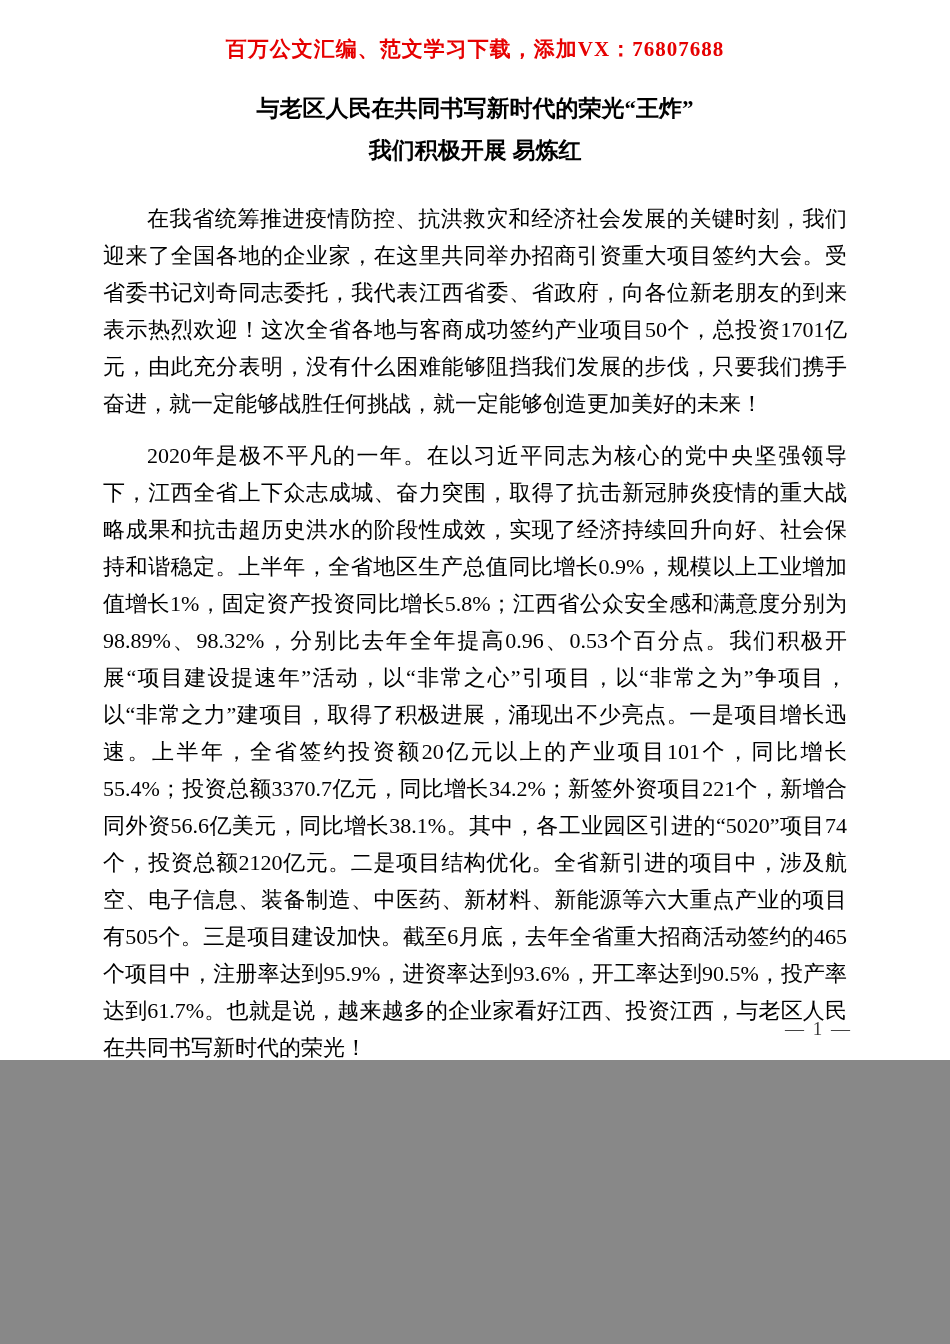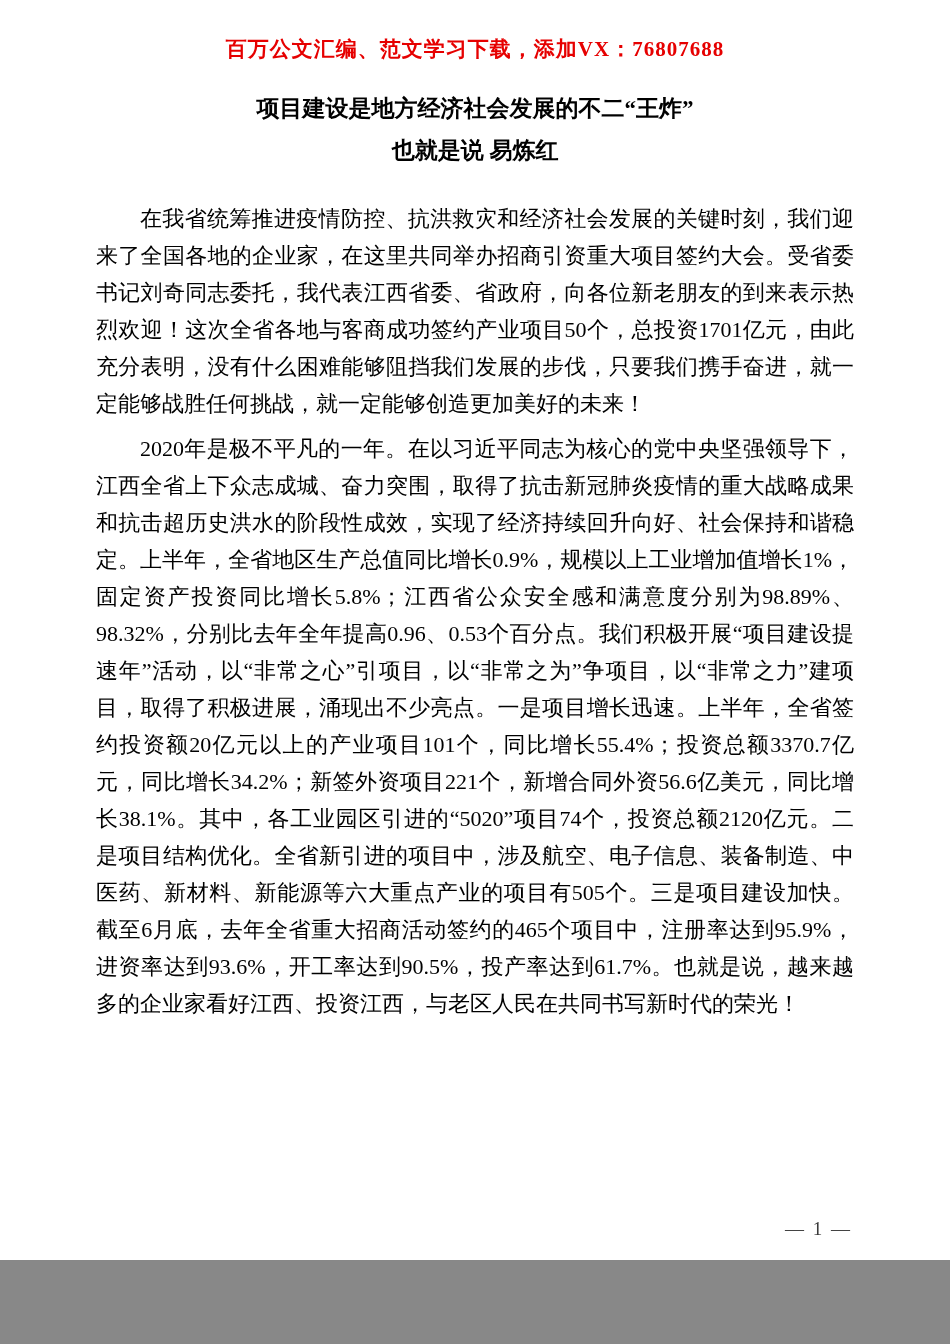--- a/index.html
+++ b/index.html
@@ -1,19 +1,19 @@
 <!DOCTYPE html>
 <html><head>
 <meta charset="utf-8">
 <style>
   * { margin: 0; padding: 0; box-sizing: border-box; }
   html, body { background: #888; }
   .page {
     width: 950px;
-    height: 1260px;
+    height: 1060px;
     background: #ffffff;
     margin: 0 auto;
     position: relative;
     padding: 36px 88px 0 88px;
     font-family: "Liberation Serif", "DejaVu Serif", serif;
     color: #000;
     overflow: hidden;
   }
   .promo {
     text-align: center;
@@ -30,42 +30,42 @@
     line-height: 42px;
     margin-bottom: 28px;
   }
   .doc-body {
     font-size: 22px;
     line-height: 37px;
   }
   .para {
     text-align: justify;
     text-indent: 2em;
-    margin: 8px;
+    margin: 15px;
   }
   .bold { font-weight: normal; }
   .page-footer {
     position: absolute;
     right: 98px;
     bottom: 20px;
     font-size: 19px;
     color: #3a3a3a;
     letter-spacing: 2px;
   }
 </style>
 </head>
 <body>
 
 <div class="page">
 
   <div class="promo" style="color: rgb(230, 0, 0);">百万公文汇编、范文学习下载，添加VX：76807688</div>
 
   <div class="title-block">
-    <div>项目建设是地方经济社会发展的不二“王炸”</div>
-    <div>也就是说  易炼红</div>
+    <div>与老区人民在共同书写新时代的荣光“王炸”</div>
+    <div>我们积极开展  易炼红</div>
   </div>
 
   <div class="doc-body">
       <p class="para"><span>在我省统筹推进疫情防控、抗洪救灾和经济社会发展的关键时刻，我们迎来了全国各地的企业家，在这里共同举办招商引资重大项目签约大会。受省委书记刘奇同志委托，我代表江西省委、省政府，向各位新老朋友的到来表示热烈欢迎！这次全省各地与客商成功签约产业项目50个，总投资1701亿元，由此充分表明，没有什么困难能够阻挡我们发展的步伐，只要我们携手奋进，就一定能够战胜任何挑战，就一定能够创造更加美好的未来！</span></p>
       <p class="para"><span>2020年是极不平凡的一年。在以习近平同志为核心的党中央坚强领导下，江西全省上下众志成城、奋力突围，取得了抗击新冠肺炎疫情的重大战略成果和抗击超历史洪水的阶段性成效，实现了经济持续回升向好、社会保持和谐稳定。上半年，全省地区生产总值同比增长0.9%，规模以上工业增加值增长1%，固定资产投资同比增长5.8%；江西省公众安全感和满意度分别为98.89%、98.32%，分别比去年全年提高0.96、0.53个百分点。我们积极开展“项目建设提速年”活动，以“非常之心”引项目，以“非常之为”争项目，以“非常之力”建项目，取得了积极进展，涌现出不少亮点。</span><span class="bold">一是项目增长迅速。</span><span>上半年，全省签约投资额20亿元以上的产业项目101个，同比增长55.4%；投资总额3370.7亿元，同比增长34.2%；新签外资项目221个，新增合同外资56.6亿美元，同比增长38.1%。其中，各工业园区引进的“5020”项目74个，投资总额2120亿元。</span><span class="bold">二是项目结构优化。</span><span>全省新引进的项目中，涉及航空、电子信息、装备制造、中医药、新材料、新能源等六大重点产业的项目有505个。</span><span class="bold">三是项目建设加快。</span><span>截至6月底，去年全省重大招商活动签约的465个项目中，注册率达到95.9%，进资率达到93.6%，开工率达到90.5%，投产率达到61.7%。也就是说，越来越多的企业家看好江西、投资江西，与老区人民在共同书写新时代的荣光！</span></p>
     </div>
 
   <div class="page-footer">— 1 —</div>
 
 </div>

